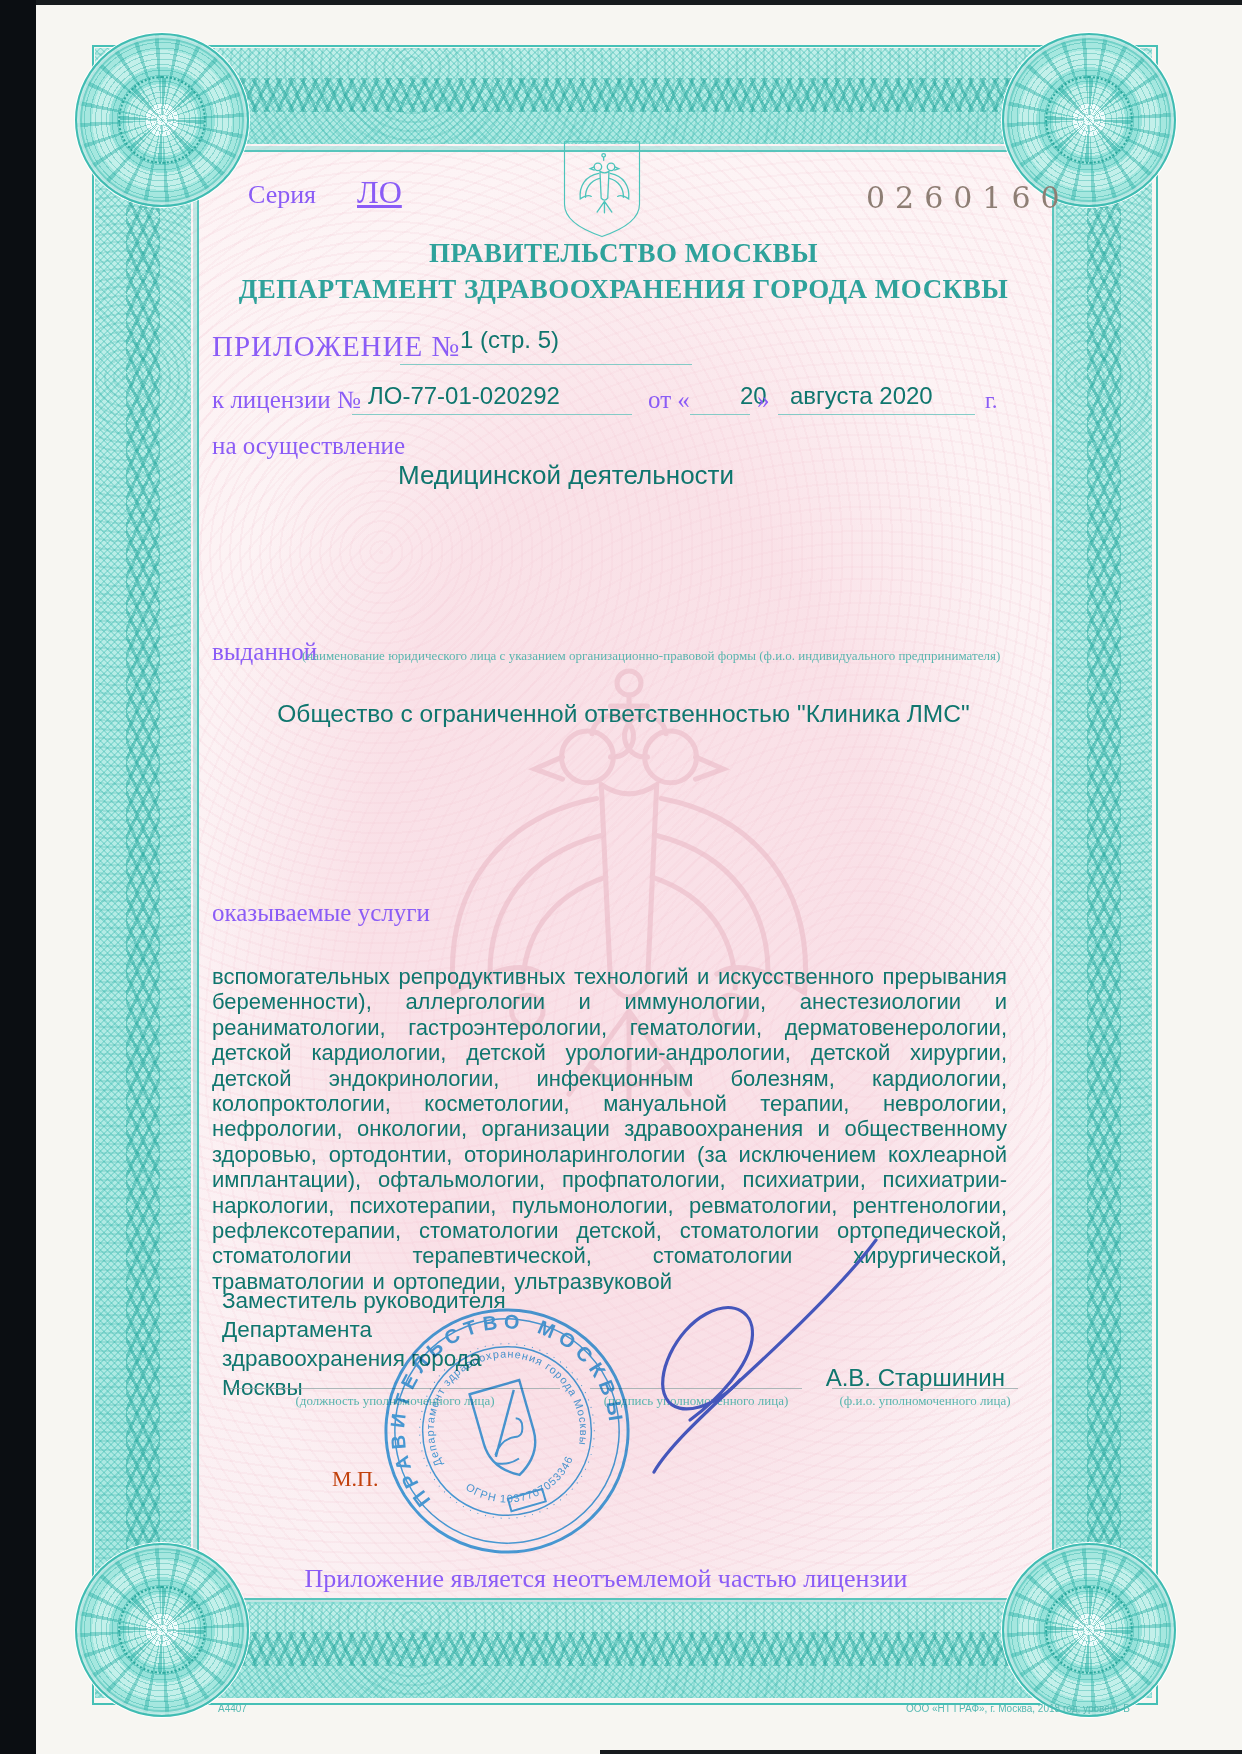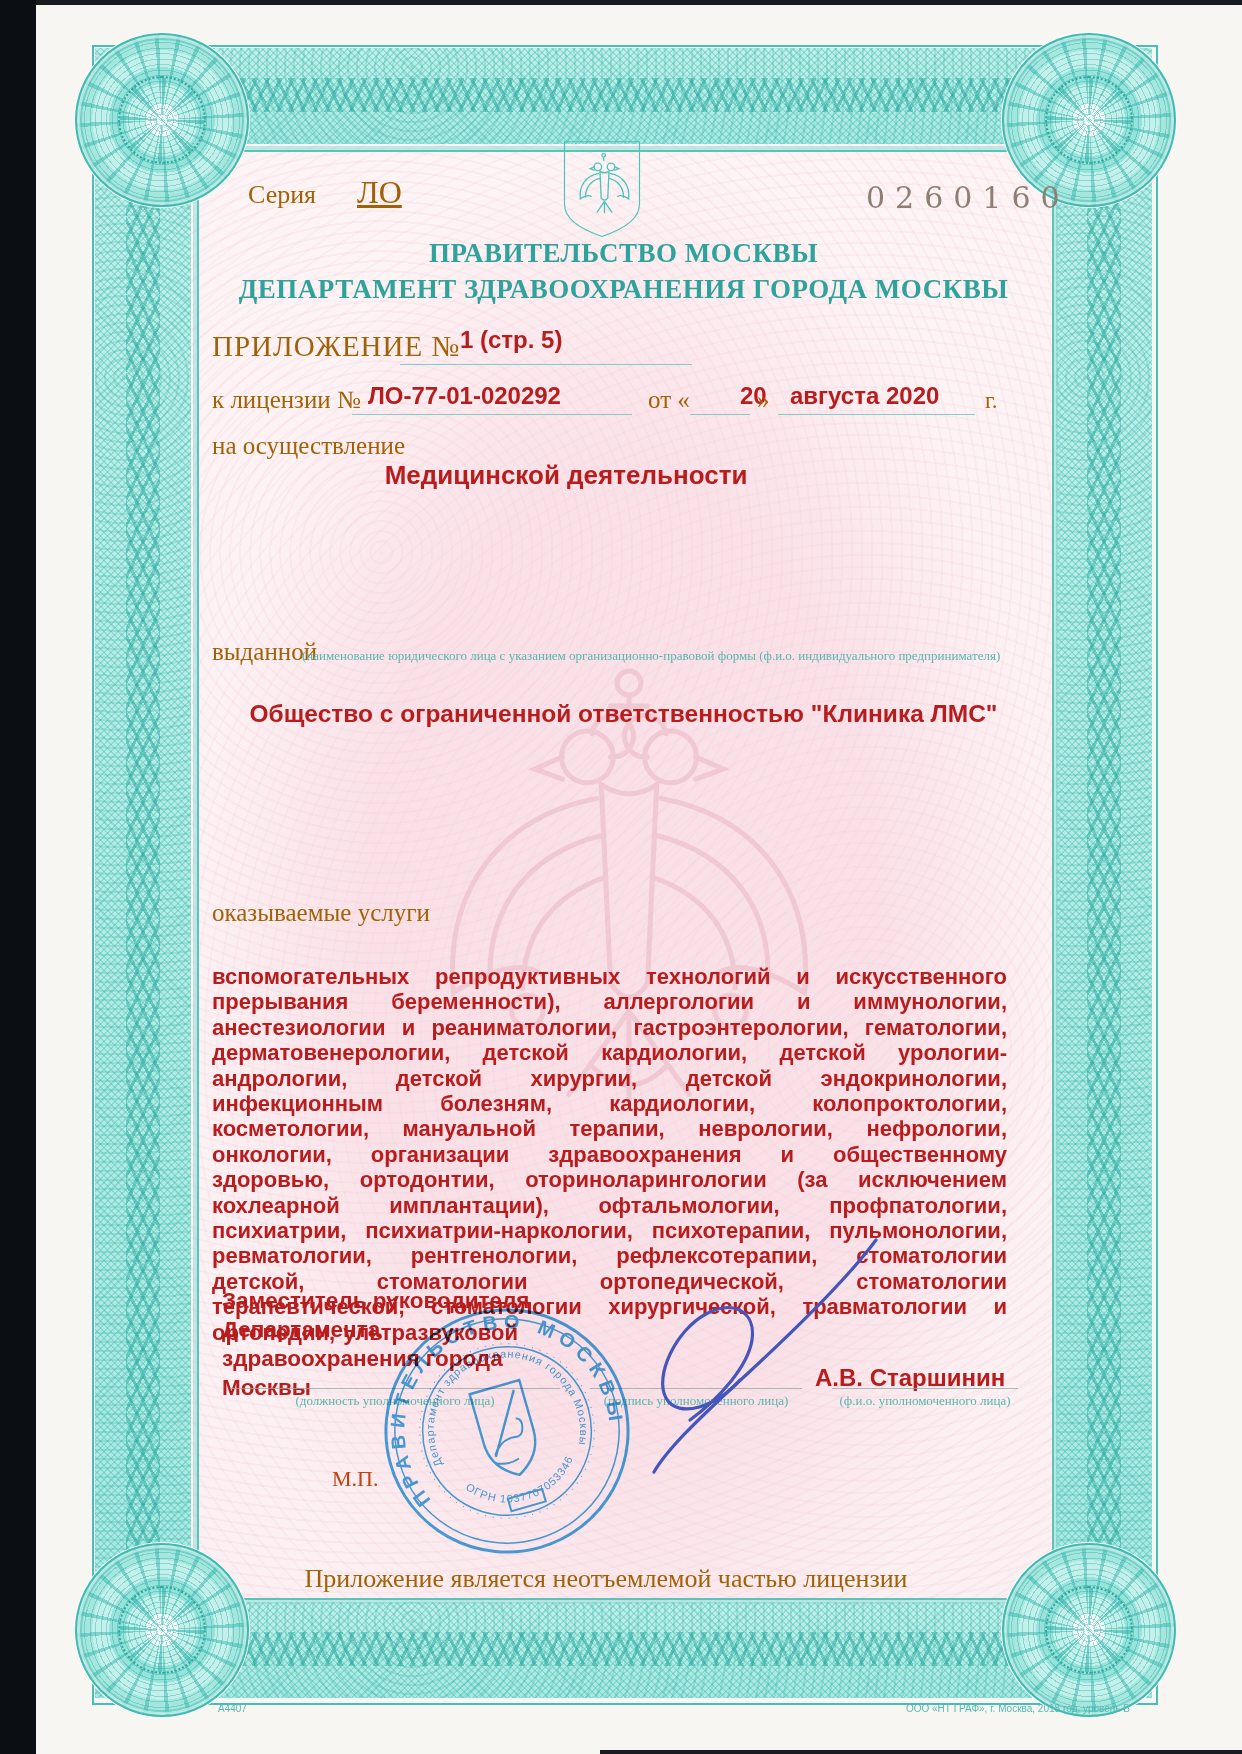--- a/index.html
+++ b/index.html
@@ -49,23 +49,23 @@
   
   .content-bg{position:absolute;left:191px;top:144px;width:865px;height:1458px;
     background:
       radial-gradient(ellipse at 50% 55%, rgba(247,208,219,.5) 0 42%, rgba(252,242,245,.15) 70%),
       repeating-radial-gradient(circle at 22% 28%, rgba(236,170,188,.13) 0 2px, transparent 2px 10px),
       repeating-radial-gradient(circle at 78% 62%, rgba(236,170,188,.11) 0 2px, transparent 2px 12px),
       linear-gradient(#fdf4f5,#fbeff2);}
 
   
   .t{position:absolute;white-space:nowrap;}
-  .teal{color:#a16207;font-family:"Liberation Serif",serif;}
+  .teal{color:#8b5cf6;font-family:"Liberation Serif",serif;}
   .teal-b{color:#2fa29b;font-family:"Liberation Serif",serif;font-weight:bold;}
-  .blk{color:#b91c1c;font-family:"Liberation Sans",sans-serif;font-weight:bold;}
+  .blk{color:#0f766e;font-family:"Liberation Sans",sans-serif;font-weight:normal;}
   .cap{color:#58b5ae;font-family:"Liberation Serif",serif;font-size:13px;}
   .center{text-align:center;white-space:normal;}
   .rule{position:absolute;height:0;border-top:1.6px solid rgba(110,198,192,.85);}
   .grule{position:absolute;height:0;border-top:1px solid rgba(150,170,170,.8);}
   .serial{font-family:"DejaVu Serif",serif;color:#8e7e74;letter-spacing:10px;}
   .works{white-space:normal;text-align:justify;word-spacing:2px;line-height:25.4px;}
   .finep{position:absolute;font-size:10px;color:#55b9b2;font-family:"Liberation Sans",sans-serif;}
 </style>
 </head>
 <body>

